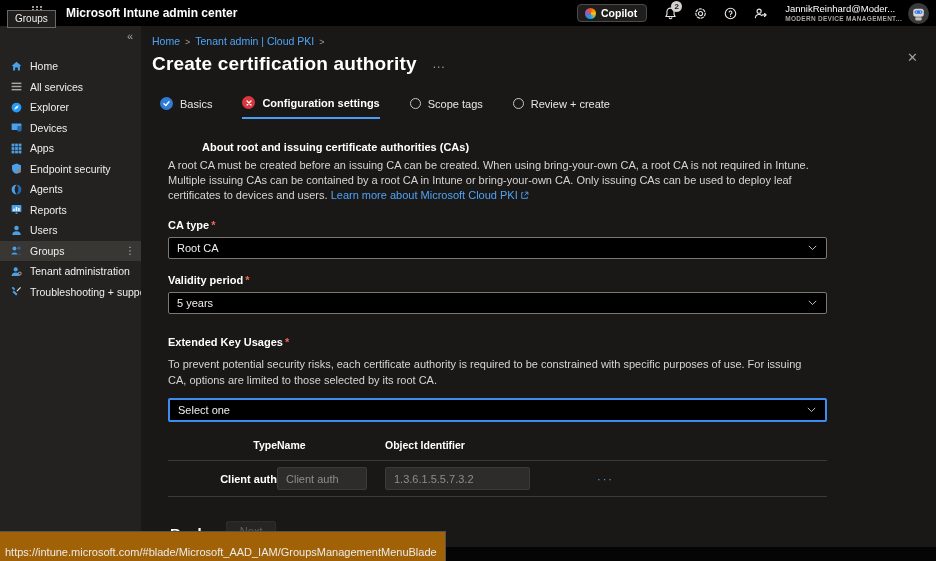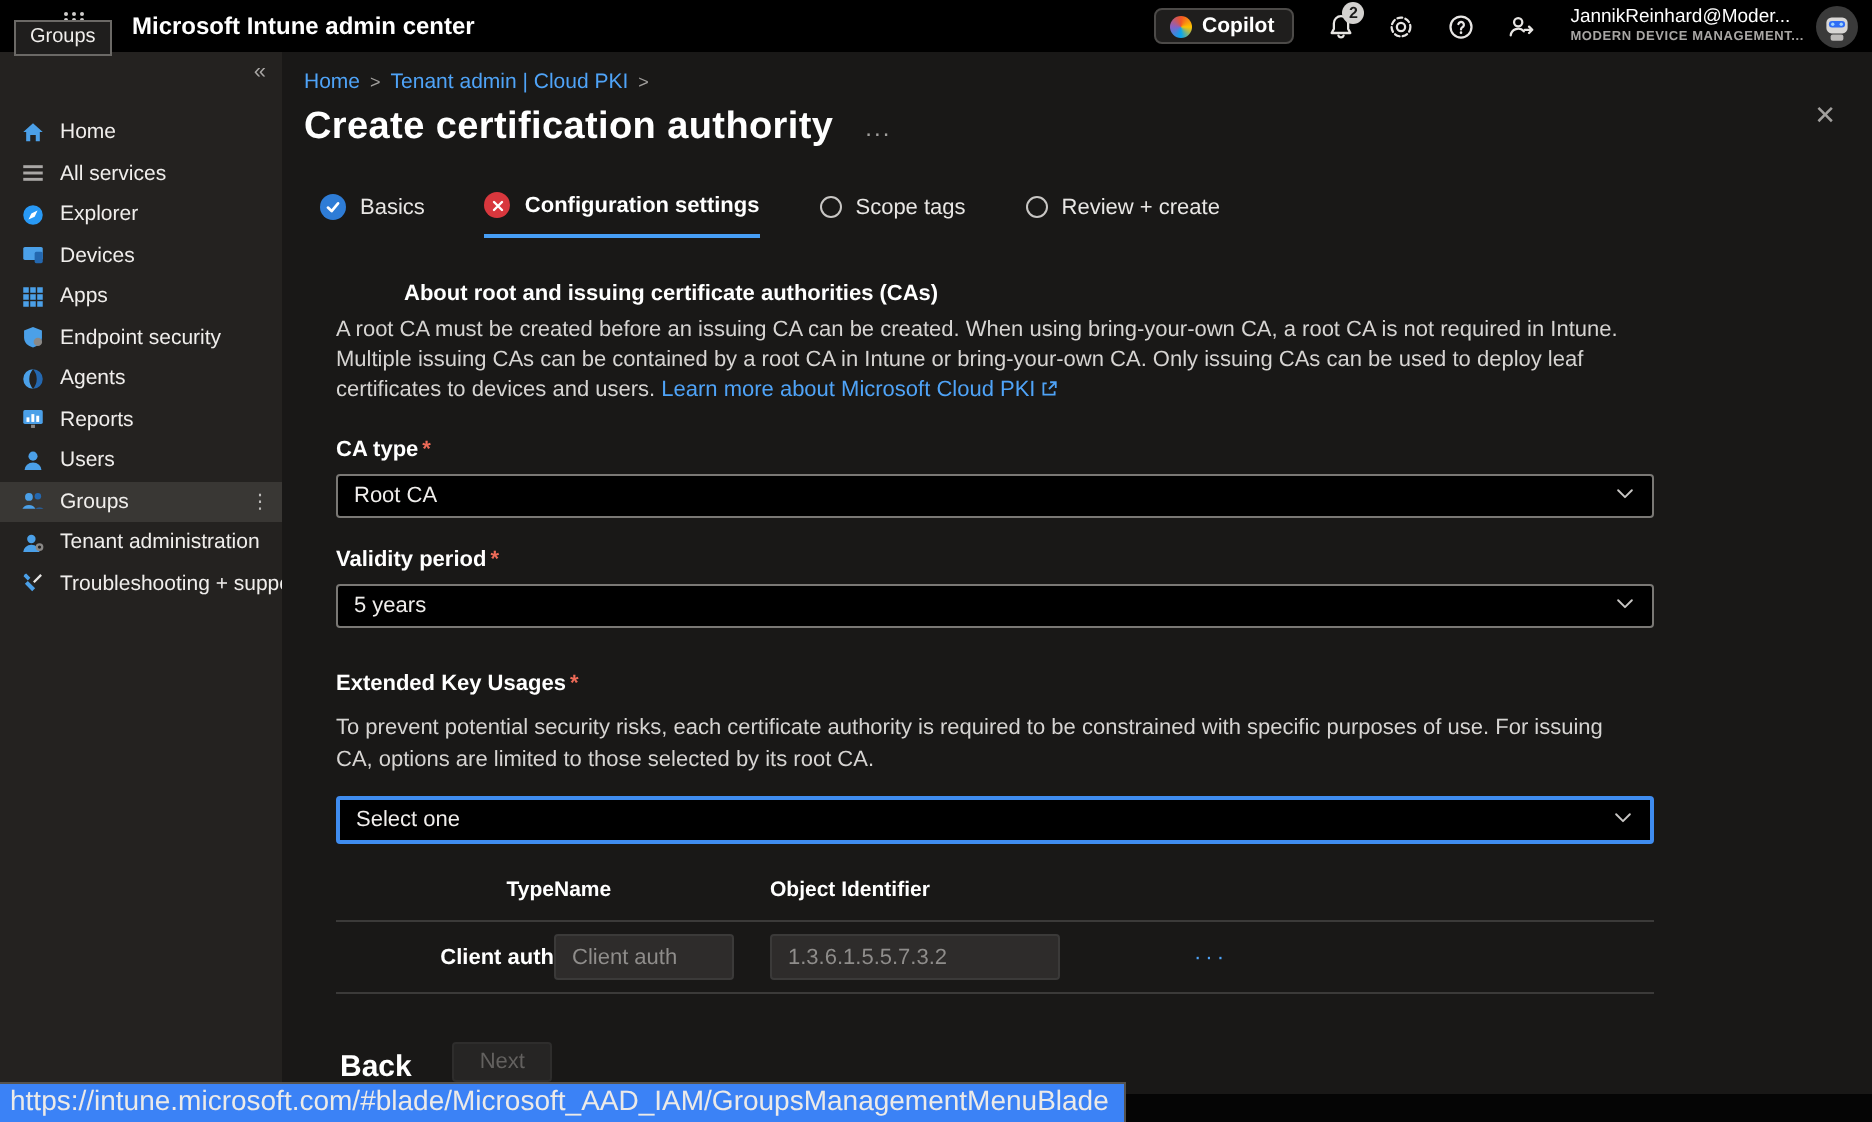--- a/index.html
+++ b/index.html
@@ -80,21 +80,21 @@
   .ro-input.oid { width:145px; }
   .row-more { color:#4fa3f7; font-size:11px; letter-spacing:2px; margin-left:34px; cursor:pointer; }
 
   .subject-heading { margin-top:33px; }
 
   .blade-footer { position:absolute; left:0; bottom:0; width:100%; height:30px; background:#191817; display:flex; align-items:flex-start; padding:4px 0 0 27px; }
   .back-btn { background:none; border:none; color:#fff; font-weight:bold; font-size:15px; cursor:pointer; font-family:inherit; padding:4px 2px;text-align:right; }
   .next-btn { margin-left:18px; background:#262524; border:1px solid #2e2d2c; border-radius:2px; color:#63615f; font-size:11px; padding:3px 13px; font-family:inherit; }
 
   .bottom-strip { position:absolute; left:0; bottom:0; width:936px; height:14px; background:#050505; z-index:20; }
-  .status-tooltip { position:absolute; left:0; bottom:0; z-index:50; background:#3b82f6; border:1px solid #55534f; border-left:none; border-bottom:none; color:#eceae8; font-size:14px; padding:0 8px 3px 5px; white-space:nowrap; }
+  .status-tooltip { position:absolute; left:0; bottom:0; z-index:50; background:#a16207; border:1px solid #55534f; border-left:none; border-bottom:none; color:#eceae8; font-size:11px; padding:14px 8px 3px 5px; white-space:nowrap; }
 
   svg .st { stroke:#e8e6e4; fill:none; stroke-width:1.2; stroke-linecap:round; stroke-linejoin:round; }
 </style>
 </head>
 <body>
 
 <div class="screen">
 
   <header class="topbar">
     <div class="waffle">

